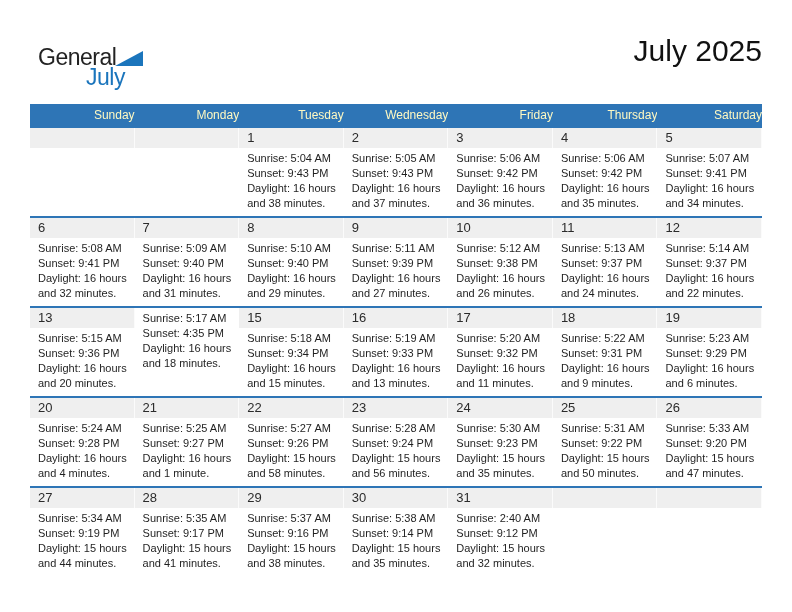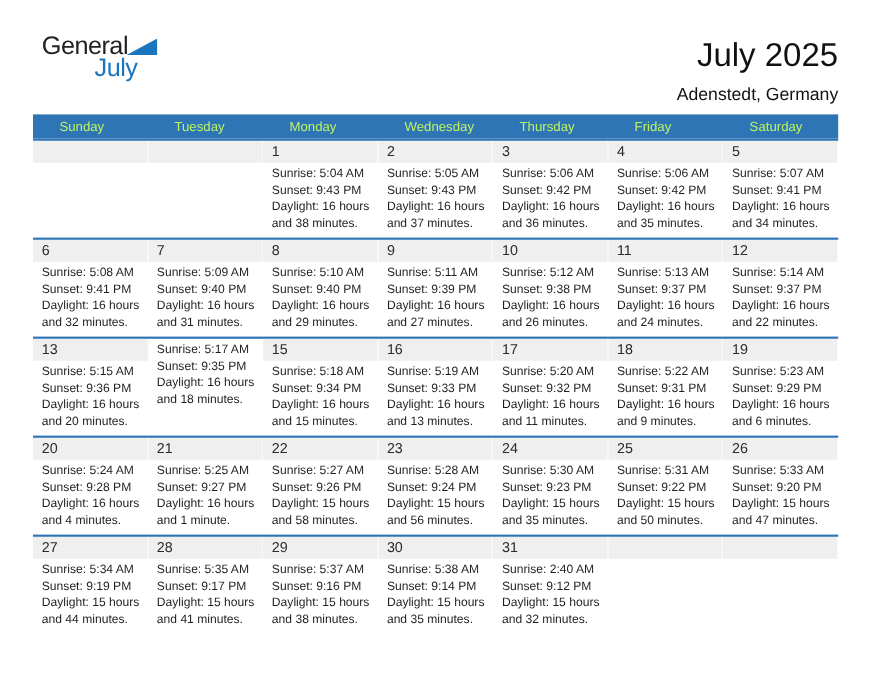--- a/index.html
+++ b/index.html
@@ -9,62 +9,61 @@
     --logo-blue:#1B75BC;
     --ink:#1F1F1F;
   }
   *{margin:0;padding:0;box-sizing:border-box;}
   html,body{background:#fff;}
   body{
     width:792px;height:612px;position:relative;overflow:hidden;
     font-family:"Liberation Sans",sans-serif;color:var(--ink);
   }
   
-  .logo{position:absolute;left:30px;top:24px;width:130px;height:52px;}
+  .logo{position:absolute;left:30px;top:40px;width:130px;height:52px;}
   .logo-general{position:absolute;left:8px;top:4px;font-size:23px;letter-spacing:-0.5px;color:#222;}
   .logo-triangle{position:absolute;left:85px;top:11px;width:28px;height:15px;}
   .logo-blue{position:absolute;left:56px;top:24px;font-size:23px;letter-spacing:-0.5px;color:var(--logo-blue);}
   
-  .title-block{position:absolute;right:30px;top:34px;text-align:right;}
+  .title-block{position:absolute;right:30px;top:34px;text-align:left;}
   .month-title{font-size:30px;font-weight:400;color:#111;line-height:1.15;}
   .location{font-size:16px;font-weight:400;color:#111;margin-top:9px;}
   
   .calendar{position:absolute;left:30px;top:104px;width:732px;}
   .weekday-row{display:flex;height:22px;background:var(--header-bg);}
-  .weekday-cell{flex:1 1 0;color:#bef264;font-size:12px;line-height:22px;padding-left:24px;overflow:hidden;}
+  .weekday-cell{flex:1 1 0;color:#fef9c3;font-size:12px;line-height:22px;padding-left:24px;overflow:hidden;text-align:right;}
   .week-row{display:flex;height:90px;border-top:2px solid var(--week-border);}
   .day-cell{flex:1 1 0;overflow:hidden;}
   .date-strip{height:20px;background:var(--strip-bg);border-right:1px solid #fbfbfb;
               font-size:13px;line-height:20px;padding-left:8px;color:#2b2b2b;}
   .cell-info{padding:3px 2px 0 8px;font-size:11px;line-height:15px;color:var(--ink);}
 </style>
 </head>
 <body>
 
 <div class="logo">
   <span class="logo-general">General</span>
   <svg class="logo-triangle" viewBox="0 0 28 15" preserveAspectRatio="none">
     <polygon points="0,15 28,15 28,0" fill="#1B75BC"></polygon>
   </svg>
   <span class="logo-blue">July</span>
 </div>
 
 <div class="title-block">
   <div class="month-title">July 2025</div>
-  <div class="location">Adenstedt, Germany</div>
 </div>
 
 <div class="calendar">
   <div class="weekday-row" id="weekday-row">
       <div class="weekday-cell">Sunday</div>
+      <div class="weekday-cell">Monday</div>
       <div class="weekday-cell">Tuesday</div>
-      <div class="weekday-cell">Monday</div>
       <div class="weekday-cell">Wednesday</div>
+      <div class="weekday-cell">Friday</div>
       <div class="weekday-cell">Thursday</div>
-      <div class="weekday-cell">Friday</div>
       <div class="weekday-cell">Saturday</div>
     </div>
   <div id="weeks">
       <div class="week-row">
         <div class="day-cell">
           <div class="date-strip"></div>
         </div>
         <div class="day-cell">
           <div class="date-strip"></div>
         </div>
@@ -185,21 +184,21 @@
           <div class="cell-info">
             <div class="">Sunrise: 5:15 AM</div>
             <div class="">Sunset: 9:36 PM</div>
             <div class="">Daylight: 16 hours</div>
             <div class="">and 20 minutes.</div>
           </div>
         </div>
         <div class="day-cell">
           <div class="cell-info">
             <div class="">Sunrise: 5:17 AM</div>
-            <div class="">Sunset: 9:35 PM</div>
+            <div class="">Sunset: 4:35 PM</div>
             <div class="">Daylight: 16 hours</div>
             <div class="">and 18 minutes.</div>
           </div>
         </div>
         <div class="day-cell">
           <div class="date-strip">15</div>
           <div class="cell-info">
             <div class="">Sunrise: 5:18 AM</div>
             <div class="">Sunset: 9:34 PM</div>
             <div class="">Daylight: 16 hours</div>

